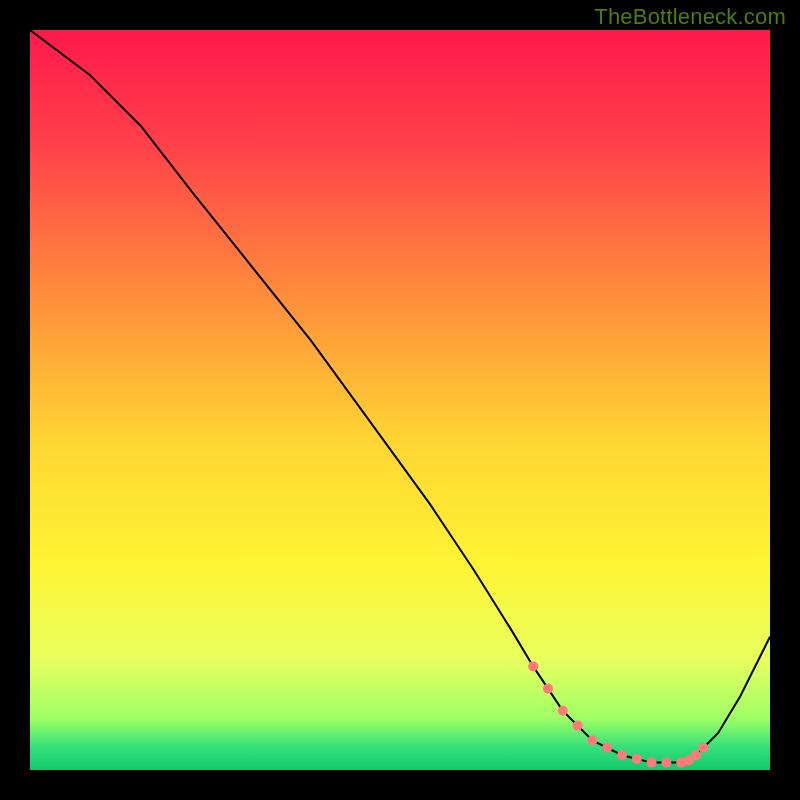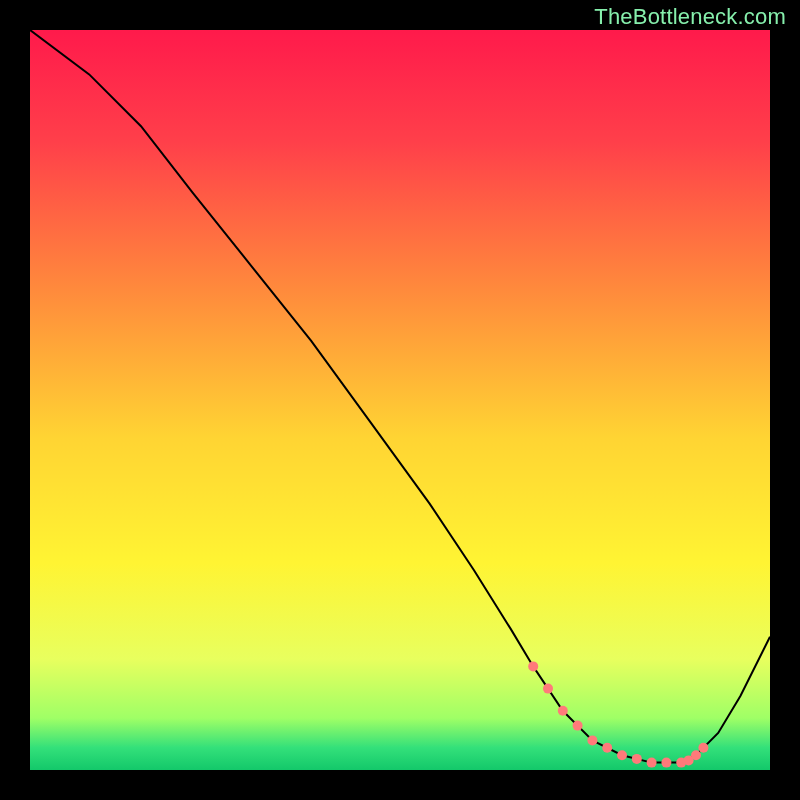--- a/index.html
+++ b/index.html
@@ -14,21 +14,21 @@
   .frame {
     position: relative;
     width: 800px;
     height: 800px;
     background: #000;
   }
   .watermark {
     position: absolute;
     top: 4px;
     right: 14px;
-    color: #86efac;
+    color: #4d7c0f;
     font-size: 22px;
     letter-spacing: 0.2px;
     z-index: 10;
   }
   svg.chart {
     position: absolute;
     top: 30px;
     left: 30px;
     width: 740px;
     height: 740px;

